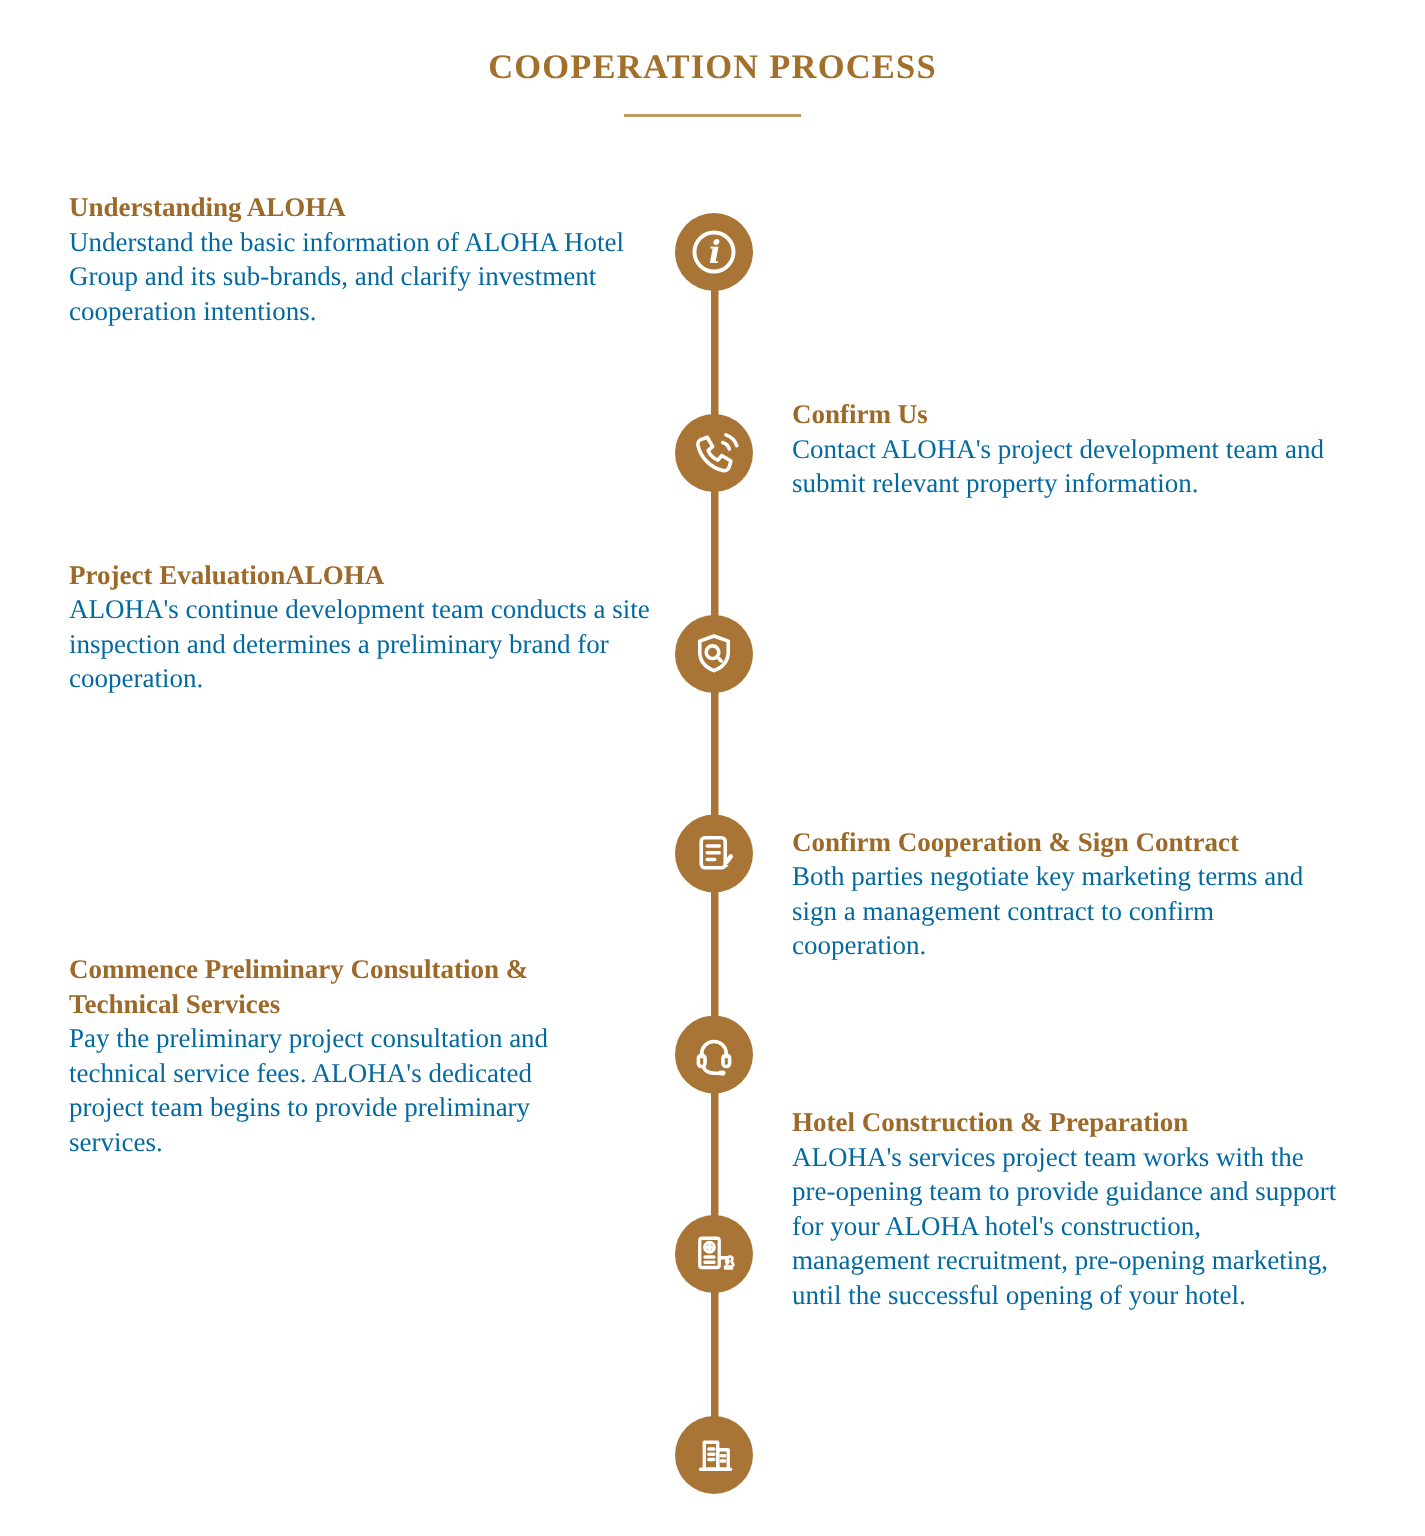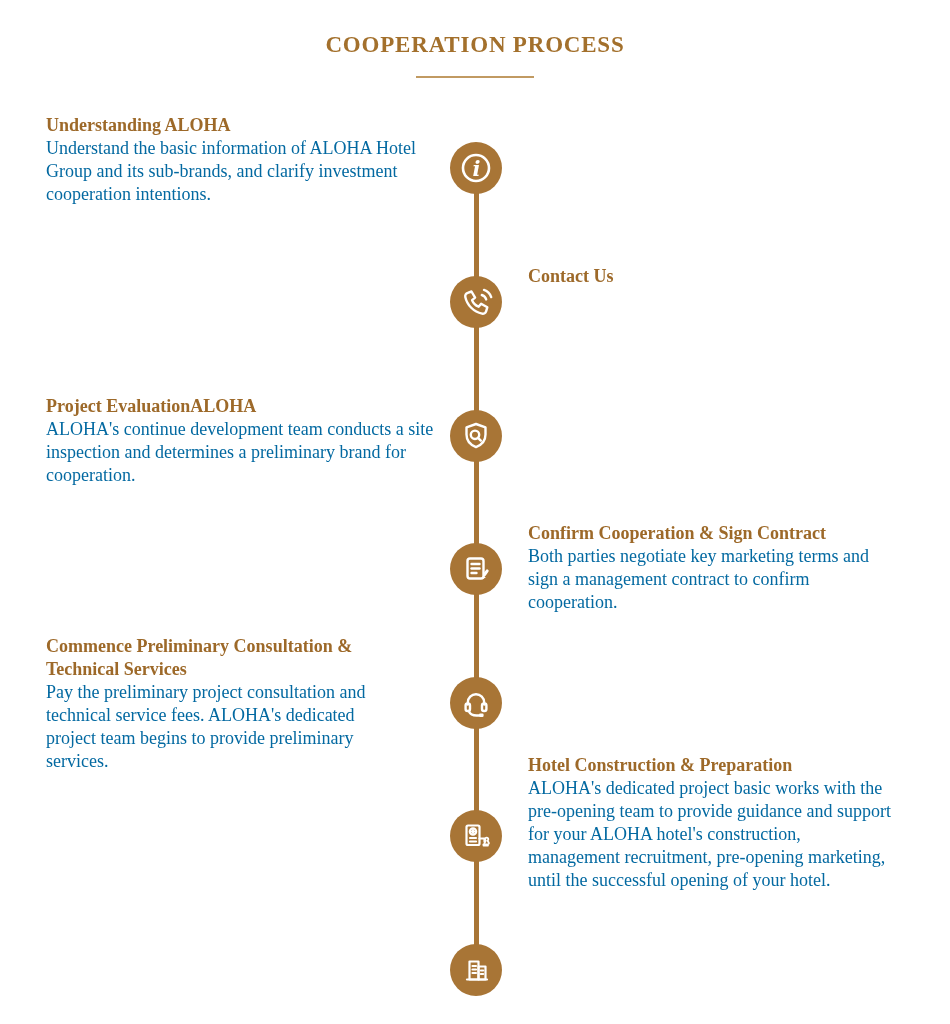--- a/index.html
+++ b/index.html
@@ -34,47 +34,49 @@
   .step{
     position:absolute;width:420px;
     font-size:18px;line-height:23px;
   }
   .step .head{
     font-weight:bold;color:#9d6929;white-space:pre-line;
   }
   .step .body{
     color:#0369a1;white-space:pre-line;
   }
-  .s0{left:46px;top:114px}
+  .s0{left:46px;top:127px}
   .s1{left:528px;top:265px}
-  .s2{left:46px;top:395px}
-  .s3{left:528px;top:522px}
+  .s2{left:46px;top:372px}
+  .s3{left:528px;top:550px}
   .s4{left:46px;top:635px}
-  .s5{left:528px;top:754px}
+  .s5{left:528px;top:737px}
   .s6{left:46px;top:873px}
 </style>
 </head>
 <body>
 
 <div class="page">
 
   <div class="title">COOPERATION PROCESS</div>
   <div class="title-underline"></div>
 
   <div class="vline"></div>
 
   <div class="step s0">
     <div class="head">Understanding ALOHA</div>
     <div class="body">Understand the basic information of ALOHA Hotel
 Group and its sub-brands, and clarify investment
 cooperation intentions.</div>
   </div>
 
   <div class="step s1">
-    <div class="head">Contact Us</div>
+    <div class="head">Confirm Us</div>
+    <div class="body">Contact ALOHA's project development team and
+submit relevant property information.</div>
   </div>
 
   <div class="step s2">
     <div class="head">Project EvaluationALOHA</div>
     <div class="body">ALOHA's continue development team conducts a site
 inspection and determines a preliminary brand for
 cooperation.</div>
   </div>
 
   <div class="step s3">
@@ -88,21 +90,21 @@
     <div class="head">Commence Preliminary Consultation &amp;
 Technical Services</div>
     <div class="body">Pay the preliminary project consultation and
 technical service fees. ALOHA's dedicated
 project team begins to provide preliminary
 services.</div>
   </div>
 
   <div class="step s5">
     <div class="head">Hotel Construction &amp; Preparation</div>
-    <div class="body">ALOHA's dedicated project basic works with the
+    <div class="body">ALOHA's services project team works with the
 pre-opening team to provide guidance and support
 for your ALOHA hotel's construction,
 management recruitment, pre-opening marketing,
 until the successful opening of your hotel.</div>
   </div>
 
 
   <div class="node n0">
     <span>
       <svg width="48" height="48" viewBox="0 0 48 48">

